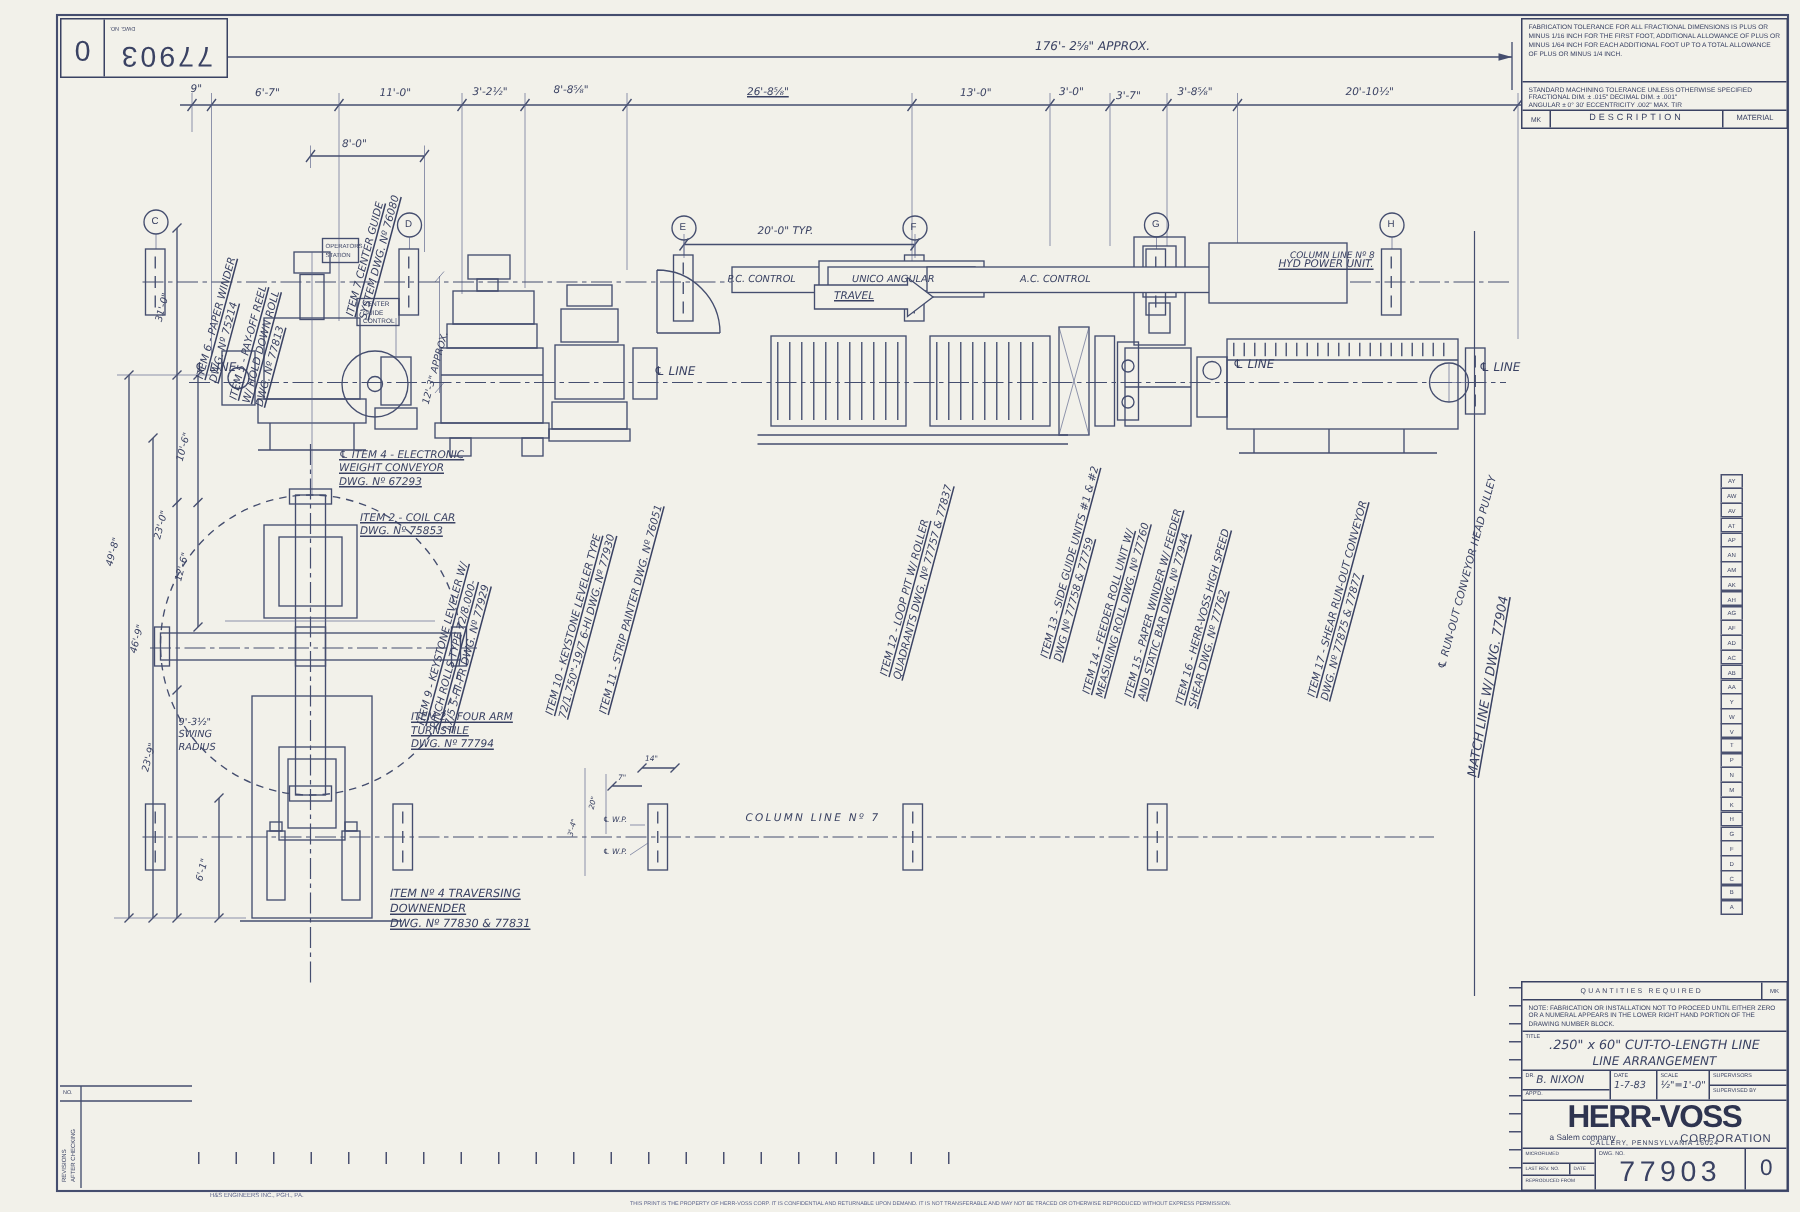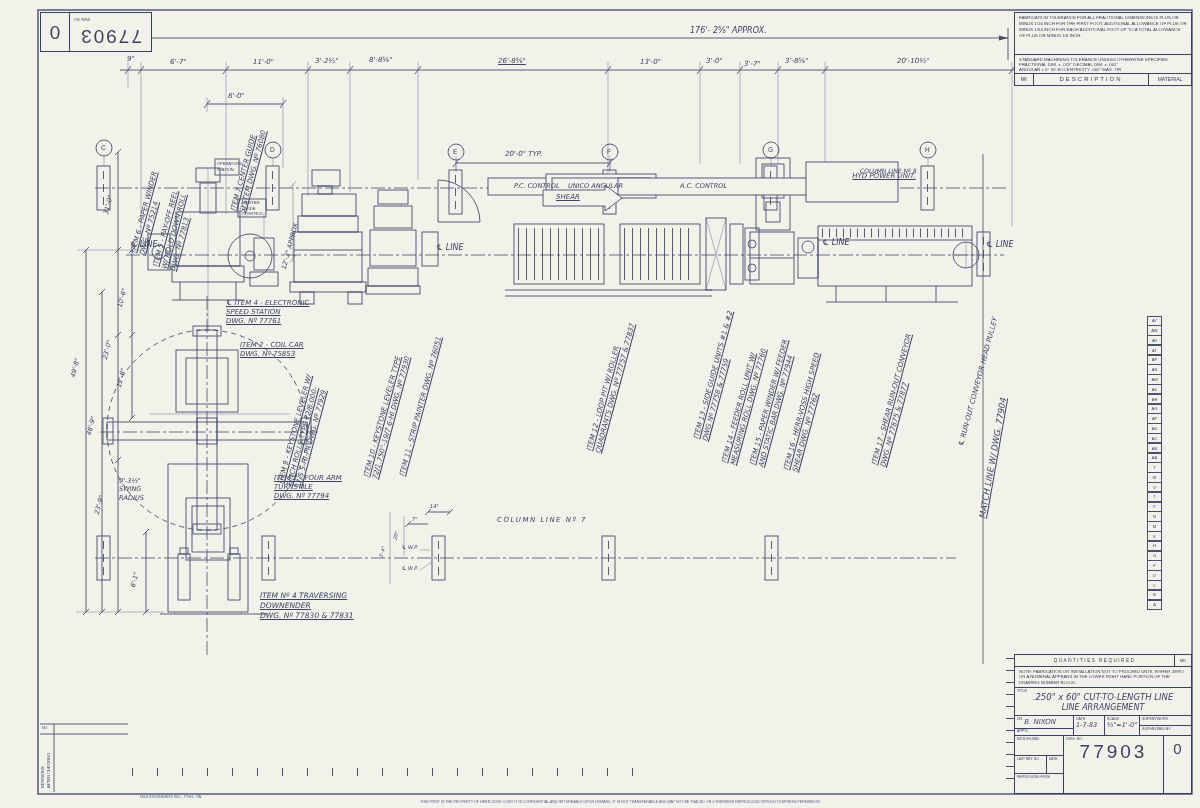--- a/index.html
+++ b/index.html
@@ -262,27 +262,27 @@
 <div class="dm" style="left:228px;top:92px;">8'-0"</div>
 <div class="dm" style="left:505px;top:150px;">20'-0" TYP.</div>
 
 <div class="dm blk" style="left:101px;top:144px;font-size:6.5px;">C</div>
 <div class="dm blk" style="left:270px;top:146px;font-size:6.5px;">D</div>
 <div class="dm blk" style="left:453px;top:148px;font-size:6.5px;">E</div>
 <div class="dm blk" style="left:607px;top:148px;font-size:6.5px;">F</div>
 <div class="dm blk" style="left:768px;top:146px;font-size:6.5px;">G</div>
 <div class="dm blk" style="left:925px;top:146px;font-size:6.5px;">H</div>
 
-<div class="dm" style="left:514px;top:182px;font-size:6.5px;">P.C. CONTROL</div>
+<div class="dm" style="left:485px;top:182px;font-size:6.5px;">P.C. CONTROL</div>
 <div class="dm" style="left:568px;top:182px;font-size:6.5px;">UNICO ANGULAR</div>
 <div class="dm" style="left:680px;top:182px;font-size:6.5px;">A.C. CONTROL</div>
-<div class="dm ul" style="left:556px;top:193px;">SHEAR</div>
+<div class="dm ul" style="left:556px;top:193px;">TRAVEL</div>
 <div class="dm" style="left:820px;top:172px;width:64px;white-space:normal;text-align:center;text-decoration:underline;margin-left:32px;">HYD POWER UNIT.</div>
 <div class="dm" style="left:860px;top:167px;font-size:6px;">COLUMN LINE Nº 8</div>
-<div class="dm" style="left:497px;top:516px;font-size:7px;letter-spacing:1.5px;">COLUMN LINE Nº 7</div>
+<div class="dm" style="left:497px;top:541px;font-size:7px;letter-spacing:1.5px;">COLUMN LINE Nº 7</div>
 
 <div class="dm blk" style="left:217px;top:161px;font-size:4px;line-height:1.4;">
   <div>OPERATORS</div>
       <div>STATION</div>
 </div>
 <div class="dm blk" style="left:242px;top:200px;font-size:4.3px;line-height:1.3;">
   <div>CENTER</div>
       <div>GUIDE</div>
       <div>CONTROL</div>
 </div>
@@ -349,22 +349,22 @@
 <div class="hl rd" style="left:124px;top:300px;font-size:6.5px;">10'-6"</div>
 <div class="hl rd" style="left:77px;top:370px;font-size:6.5px;">49'-8"</div>
 <div class="hl rd" style="left:93px;top:428px;font-size:6.5px;">46'-9"</div>
 <div class="hl rd" style="left:109px;top:352px;font-size:6.5px;">23'-0"</div>
 <div class="hl rd" style="left:123px;top:380px;font-size:6.5px;">12'-6"</div>
 <div class="hl rd" style="left:101px;top:507px;font-size:6.5px;">23'-9"</div>
 <div class="hl rd" style="left:137px;top:580px;font-size:6.5px;">6'-1"</div>
 
 <div class="hl" style="left:226px;top:299px;">
   <div class="ul">℄ ITEM 4 - ELECTRONIC</div>
-      <div class="ul">SPEED STATION</div>
-      <div class="ul">DWG. Nº 77761</div>
+      <div class="ul">WEIGHT CONVEYOR</div>
+      <div class="ul">DWG. Nº 67293</div>
     </div>
 <div class="hl" style="left:240px;top:341px;">
   <div class="ul">ITEM 2 - COIL CAR</div>
       <div class="ul">DWG. Nº 75853</div>
     </div>
 <div class="hl" style="left:274px;top:474px;">
   <div class="ul">ITEM 2 - FOUR ARM</div>
       <div class="ul">TURNSTILE</div>
       <div class="ul">DWG. Nº 77794</div>
     </div>
@@ -452,20 +452,26 @@
     </div>
     <div style="width:34px;border-right:0.8px solid #3a4263;">
       <div class="tiny" style="padding:1px 0 0 2px;">SCALE</div>
       <div class="hl" style="position:static;font-size:6.5px;padding-left:2px;">½"=1'-0"</div>
     </div>
     <div style="flex:1;display:flex;flex-direction:column;">
       <div class="tiny" style="flex:1;border-bottom:0.5px solid #3a4263;padding:1px 0 0 2px;">SUPERVISORS</div>
       <div class="tiny" style="flex:1;padding:1px 0 0 2px;">SUPERVISED BY</div>
     </div>
   </div>
+  <div style="height:37px;border-bottom:0.8px solid #3a4263;position:relative;">
+    <div class="blk" style="font-size:21px;font-weight:900;letter-spacing:-1px;text-align:center;line-height:22px;color:#2e3450;">HERR-VOSS</div>
+    <div class="blk" style="position:absolute;left:18px;top:22px;font-size:5.5px;">a Salem company</div>
+    <div class="blk" style="position:absolute;right:10px;top:20px;font-size:7.5px;letter-spacing:0.5px;">CORPORATION</div>
+    <div class="blk" style="position:absolute;left:0;right:0;bottom:1px;font-size:4.5px;text-align:center;letter-spacing:0.6px;">CALLERY, PENNSYLVANIA 16024</div>
+  </div>
   <div style="flex:1;display:flex;">
     <div style="width:48px;border-right:0.8px solid #3a4263;display:flex;flex-direction:column;">
       <div class="tiny" style="flex:1;border-bottom:0.5px solid #3a4263;padding:1px 0 0 2px;font-size:3.2px;">MICROFILMED</div>
       <div style="flex:1;display:flex;border-bottom:0.5px solid #3a4263;">
         <div class="tiny" style="flex:1;padding:1px 0 0 2px;font-size:3.2px;border-right:0.5px solid #3a4263;">LAST REV. NO.</div>
         <div class="tiny" style="width:14px;padding:1px 0 0 2px;font-size:3.2px;">DATE</div>
       </div>
       <div class="tiny" style="flex:1;padding:1px 0 0 2px;font-size:3.2px;">REPRODUCED FROM</div>
     </div>
     <div style="flex:1;position:relative;">

